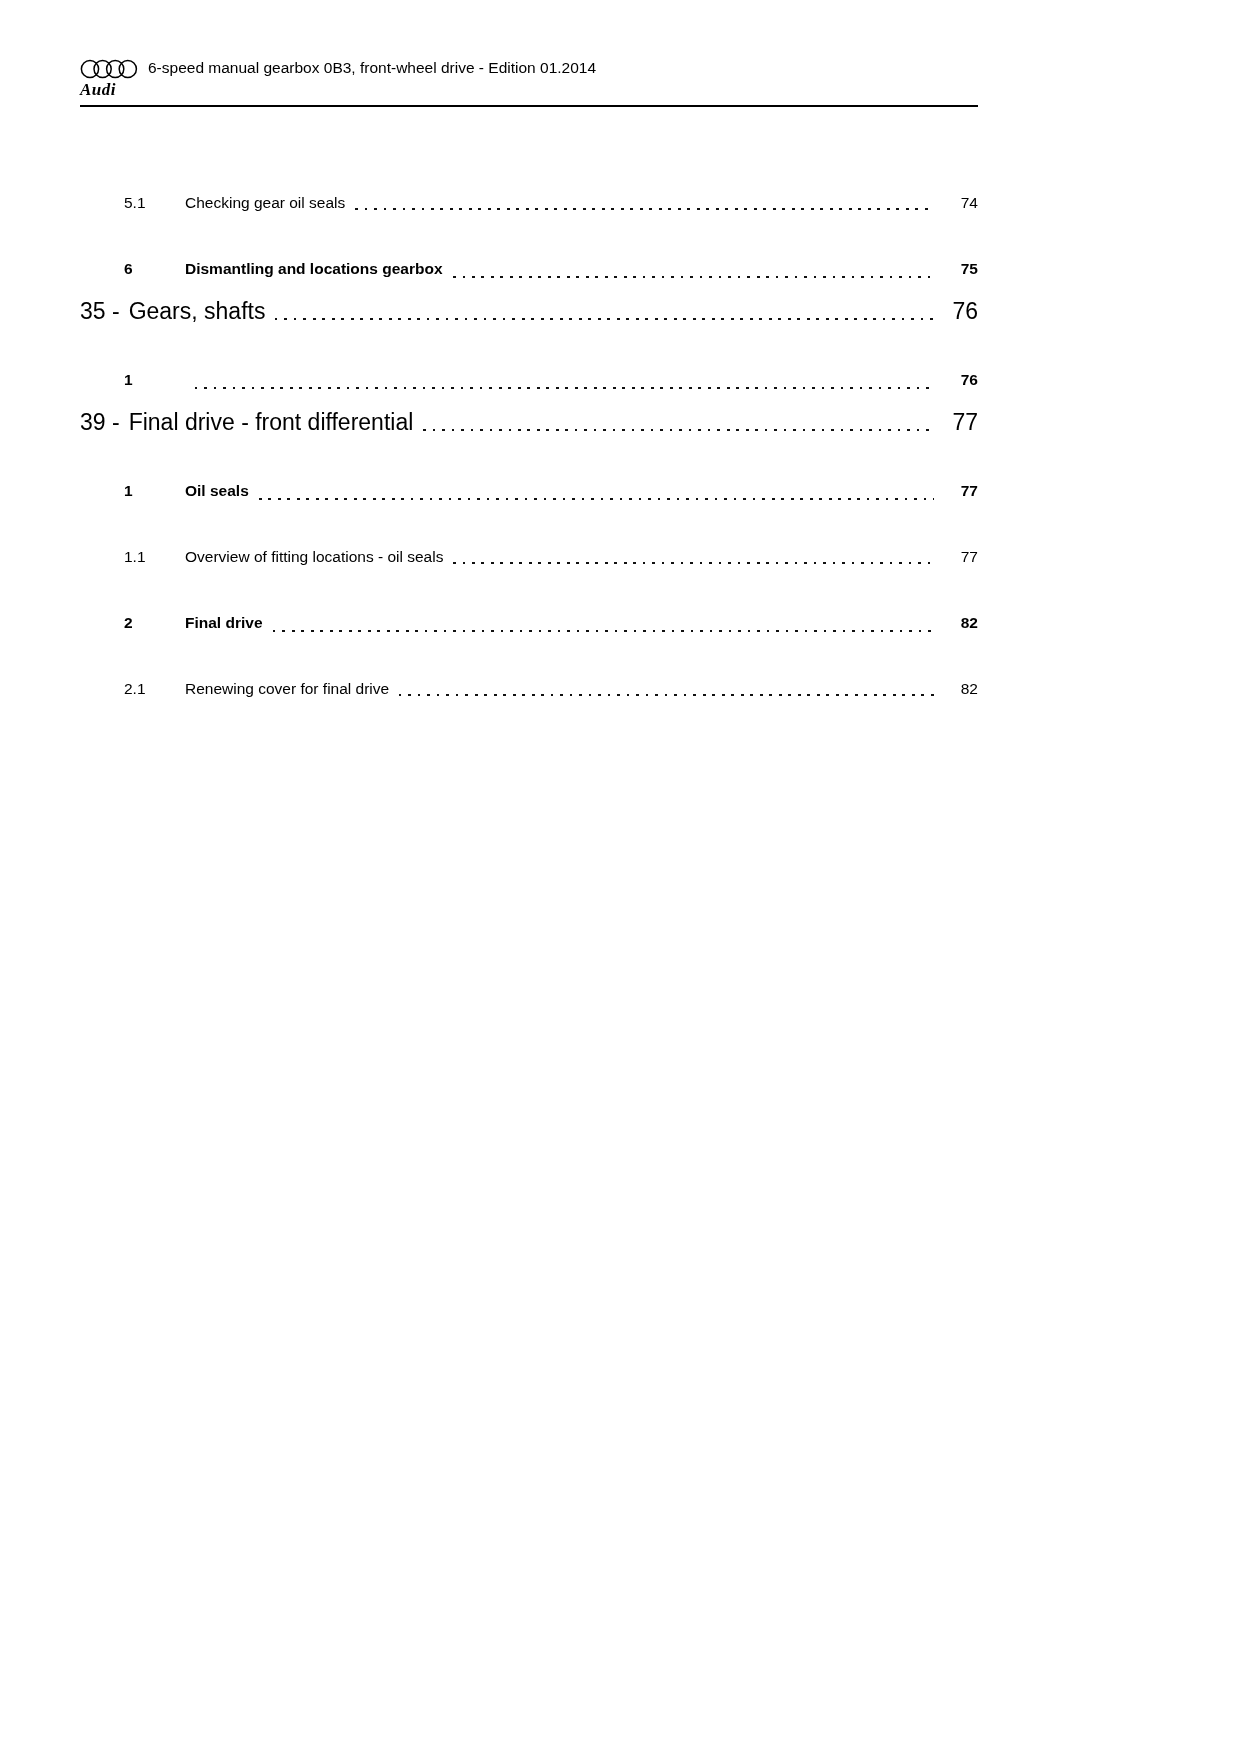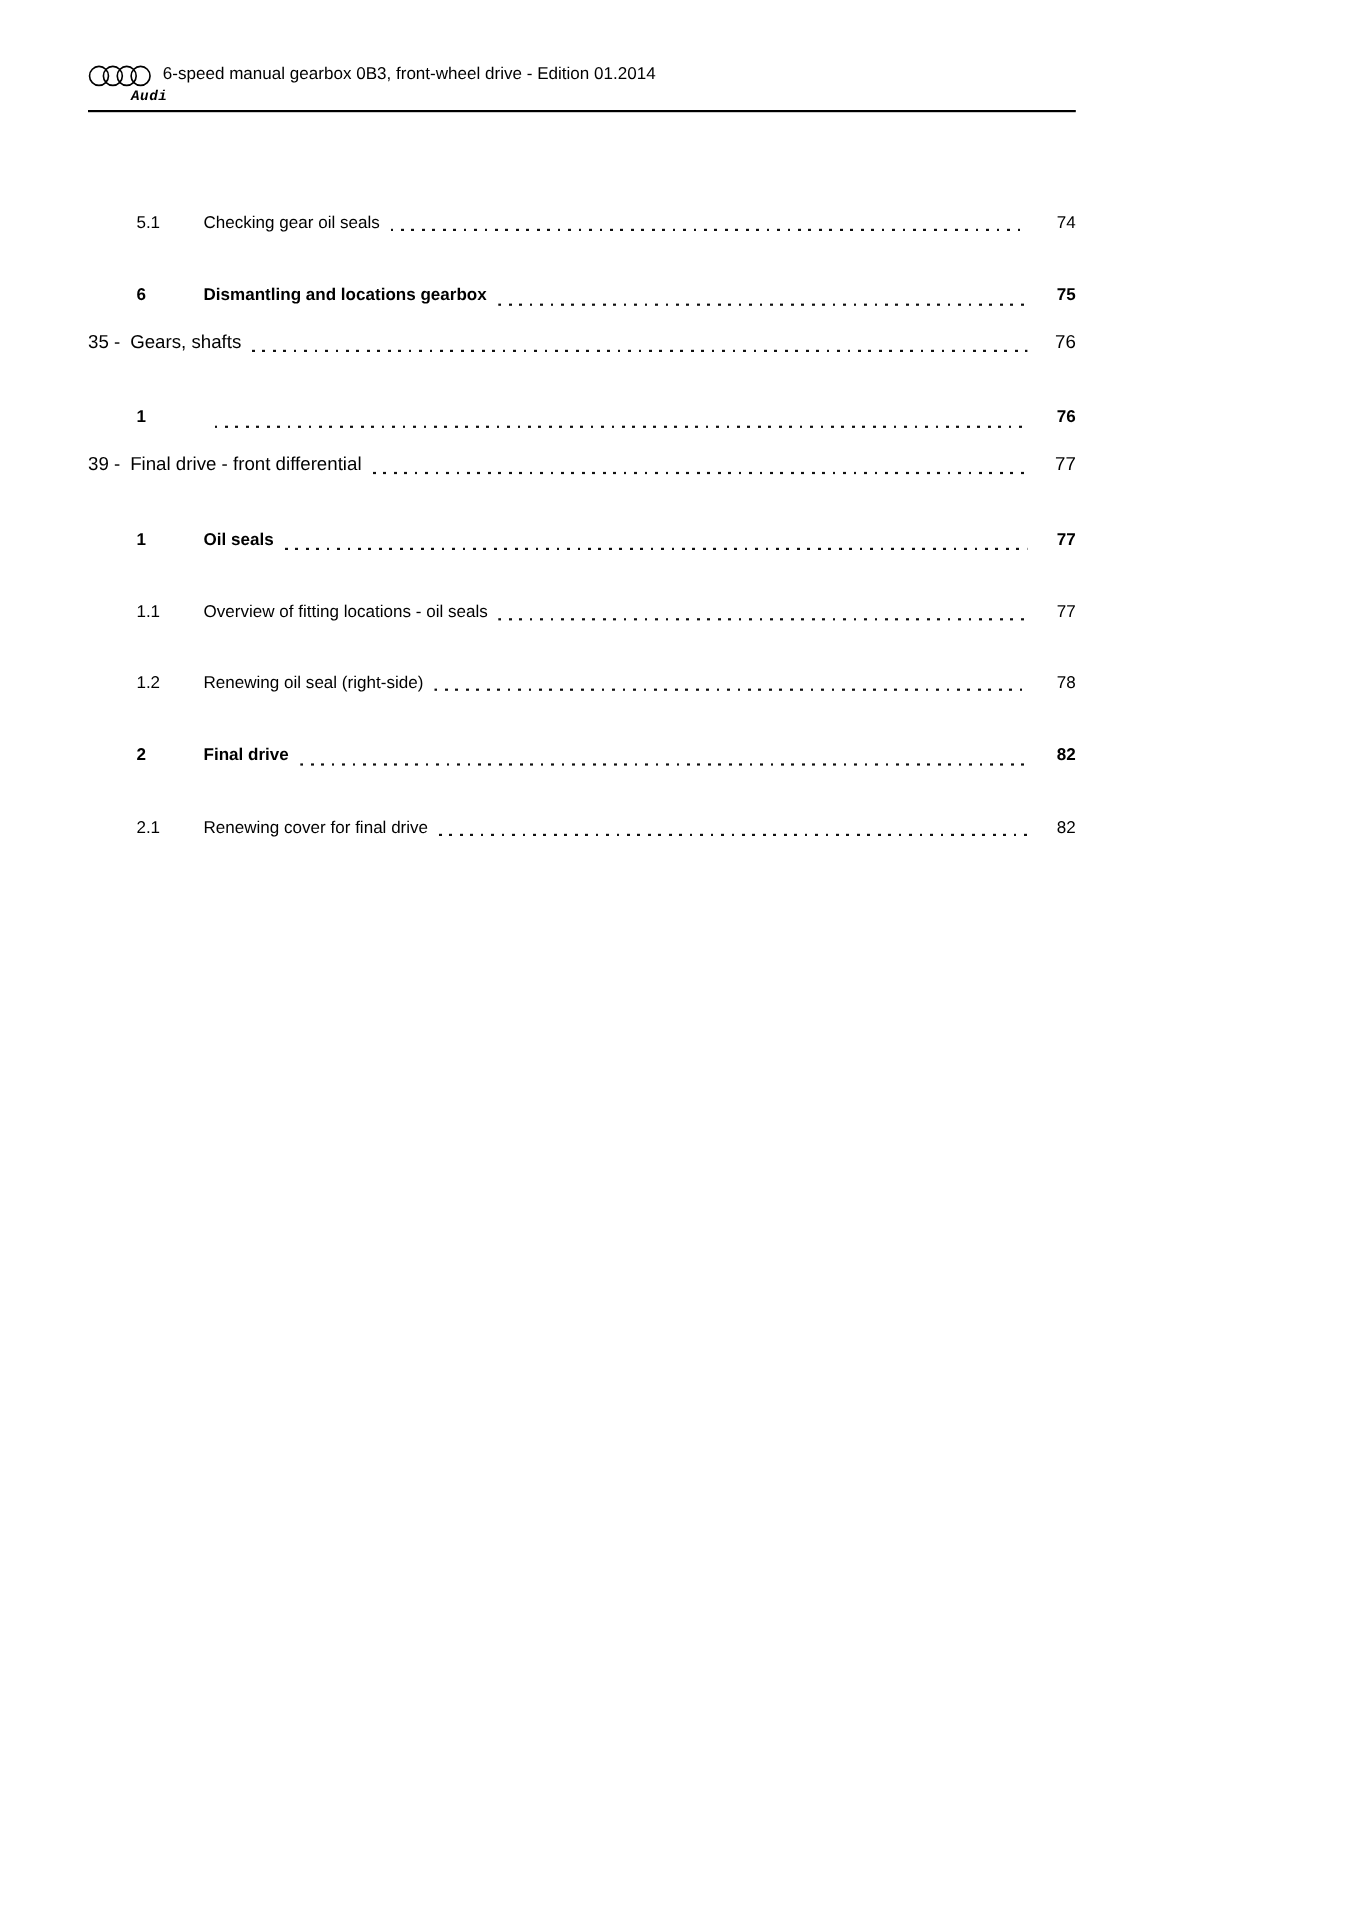--- a/index.html
+++ b/index.html
@@ -19,27 +19,26 @@
   .header {
     position: absolute;
     left: 80px;
     right: 262px;
     top: 56px;
   }
   .header-flex { display: flex; align-items: flex-start; }
   .logo-block { width: 68px; flex: none; }
   .rings { display: block; margin-top: 3px; }
   .wordmark {
-    font-family: Liberation Mono, monospace;
+    font-family: Liberation Serif, serif;
     font-style: italic;
     font-weight: bold;
-    font-size: 13px;
+    font-size: 17px;
     letter-spacing: 0.5px;
     margin-top: 1px;
-    margin-left: 39px;
   }
   .header-text { font-size: 15.5px; line-height: 22px; padding-top: 1px; }
   .header-rule { border-bottom: 2px solid #000; margin-top: 5px; }
 
   
   .toc {
     position: absolute;
     left: 80px;
     right: 262px;
     top: 151px;
@@ -58,21 +57,21 @@
     height: 2.5px;
     margin: 0 10px 5px 10px;
     background-image: repeating-linear-gradient(to right, #111 0 2.5px, transparent 2.5px 9.5px);
   }
   .toc-row .pg { flex: none; min-width: 34px; text-align: right; }
 
   .toc-row.sub  { font-weight: normal; line-height: 24px; }
   .toc-row.bold { font-weight: bold;   line-height: 28px; }
   .toc-row.chapter {
     font-weight: normal;
-    font-size: 17px;
+    font-size: 23px;
     line-height: 30px;
     margin-top: 13px;
   }
   .toc-row.sub .num, .toc-row.bold .num { width: 61px; margin-top: 40px; }
   .toc-row.sub, .toc-row.bold { padding-left: 44px; }
   .toc-row.chapter .num { margin-right: 9px; }
   .toc-row.chapter .leader { margin-bottom: 6px; }
 
   
   .footer {
@@ -145,26 +144,20 @@
         <span class="title">Oil seals</span>
         <span class="leader"></span>
         <span class="pg">77</span>
       </div>
       <div class="toc-row sub">
         <span class="num">1.1</span>
         <span class="title">Overview of fitting locations - oil seals</span>
         <span class="leader"></span>
         <span class="pg">77</span>
       </div>
-      <div class="toc-row sub">
-        <span class="num">1.2</span>
-        <span class="title">Renewing oil seal (right-side)</span>
-        <span class="leader"></span>
-        <span class="pg">78</span>
-      </div>
       <div class="toc-row bold">
         <span class="num">2</span>
         <span class="title">Final drive</span>
         <span class="leader"></span>
         <span class="pg">82</span>
       </div>
       <div class="toc-row sub">
         <span class="num">2.1</span>
         <span class="title">Renewing cover for final drive</span>
         <span class="leader"></span>

